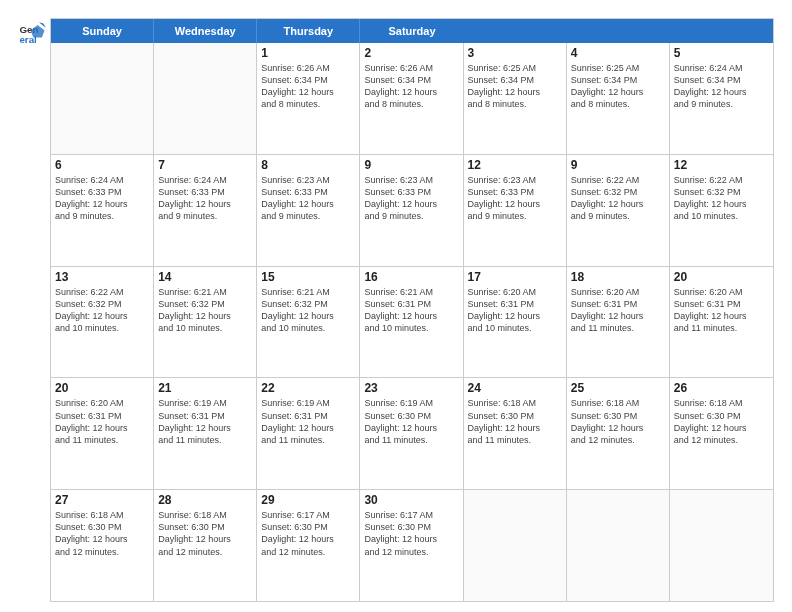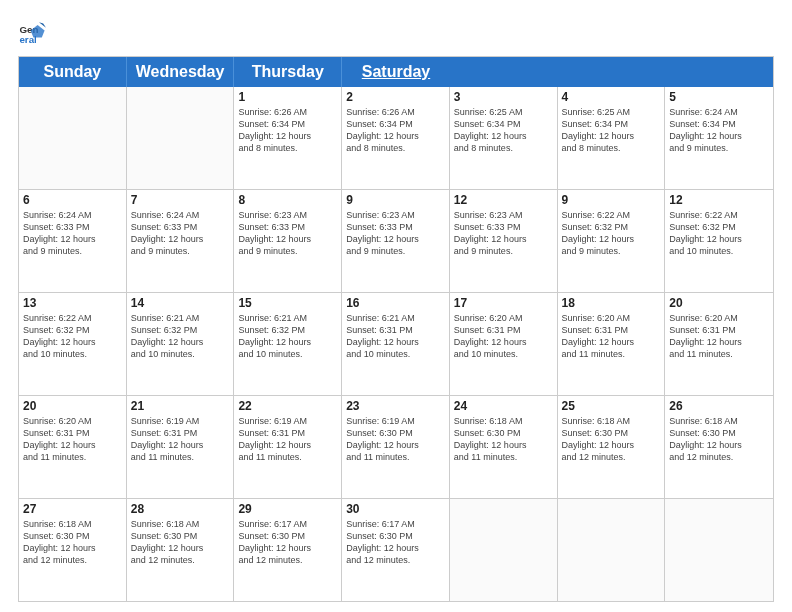--- a/index.html
+++ b/index.html
@@ -8,21 +8,21 @@
       height: 612px;
       background: #fff;
       font-family: Arial, sans-serif;
       overflow: hidden;
     }
     .page {
       width: 792px;
       height: 612px;
       padding: 18px 18px 10px 18px;
       display: flex;
-      flex-direction: column;
+      flex-direction: row;
     }
     .header {
       display: flex;
       justify-content: space-between;
       align-items: flex-start;
       margin-bottom: 10px;
     }
     .logo {
       display: flex;
       align-items: center;
@@ -61,27 +61,27 @@
       display: flex;
       flex-direction: column;
     }
     .cal-header-row {
       display: grid;
       grid-template-columns: repeat(7, 1fr);
       background: #2874c8;
     }
     .cal-header-cell {
       color: #fff;
-      font-size: 16px;
+      font-size: 11px;
       font-weight: bold;
       padding: 6px 4px;
       text-align: center;
       border-right: 1px solid #4a90d9;
     }
-    .cal-header-cell:last-child { border-right: none; text-decoration: underline; }
+    .cal-header-cell:last-child { border-right: none; }
     .cal-body {
       display: flex;
       flex-direction: column;
       flex: 1;
     }
     .cal-row {
       display: grid;
       grid-template-columns: repeat(7, 1fr);
       flex: 1;
       border-bottom: 1px solid #ccc;

